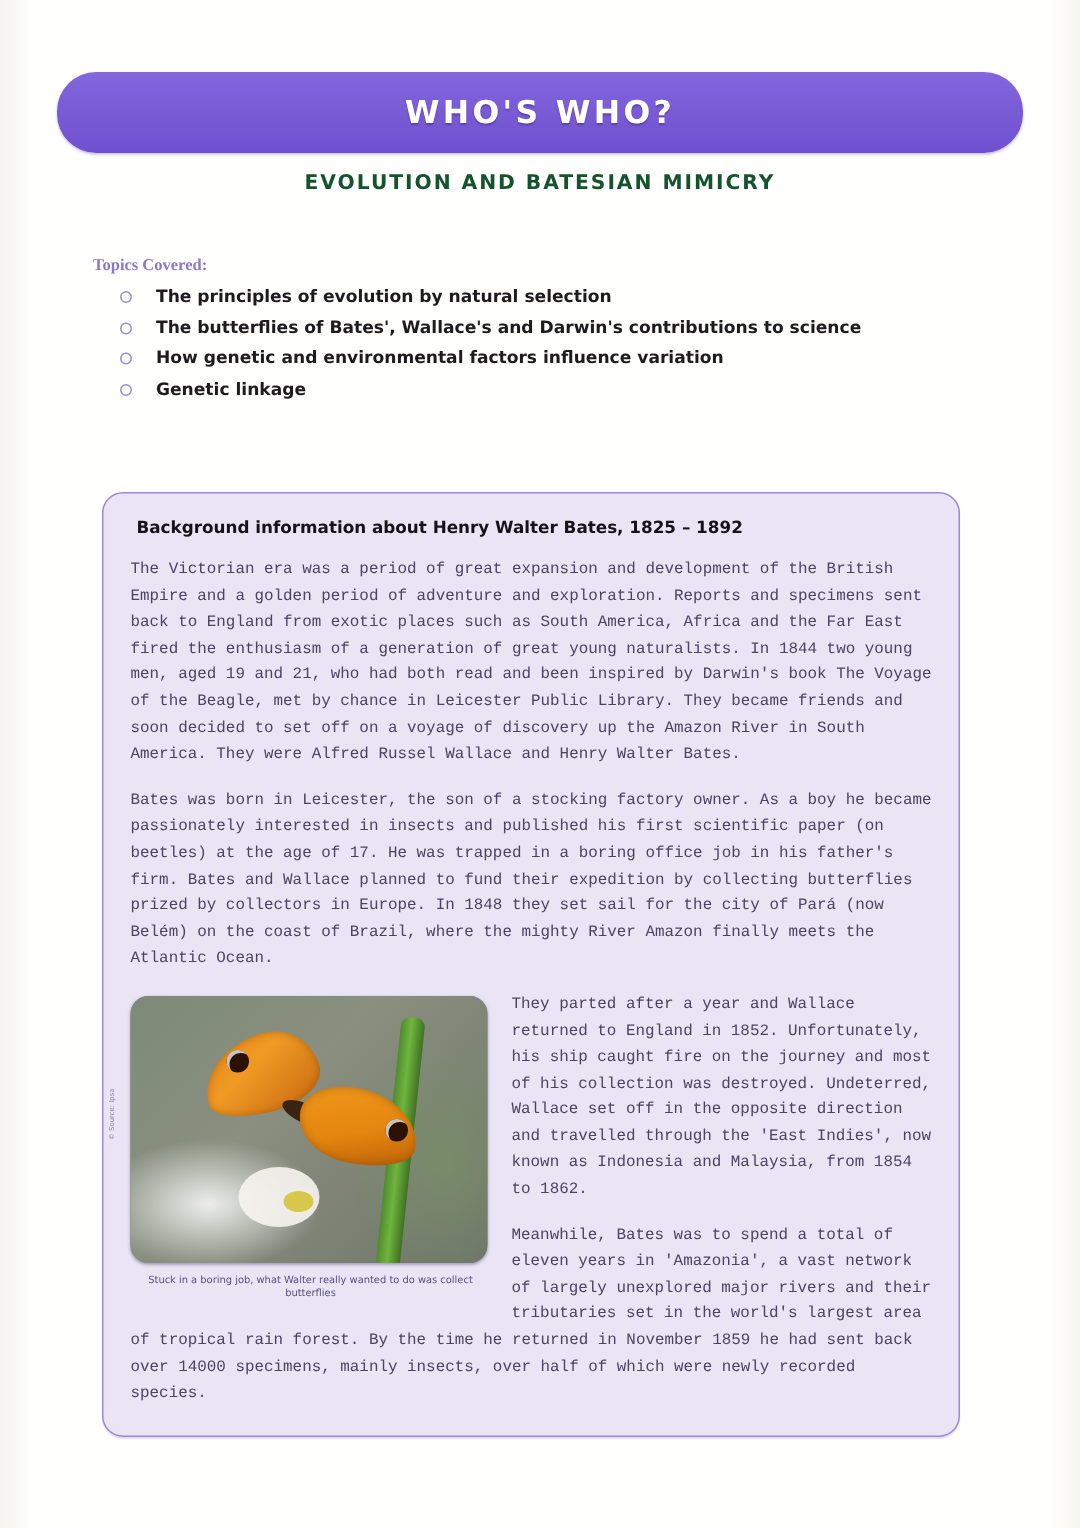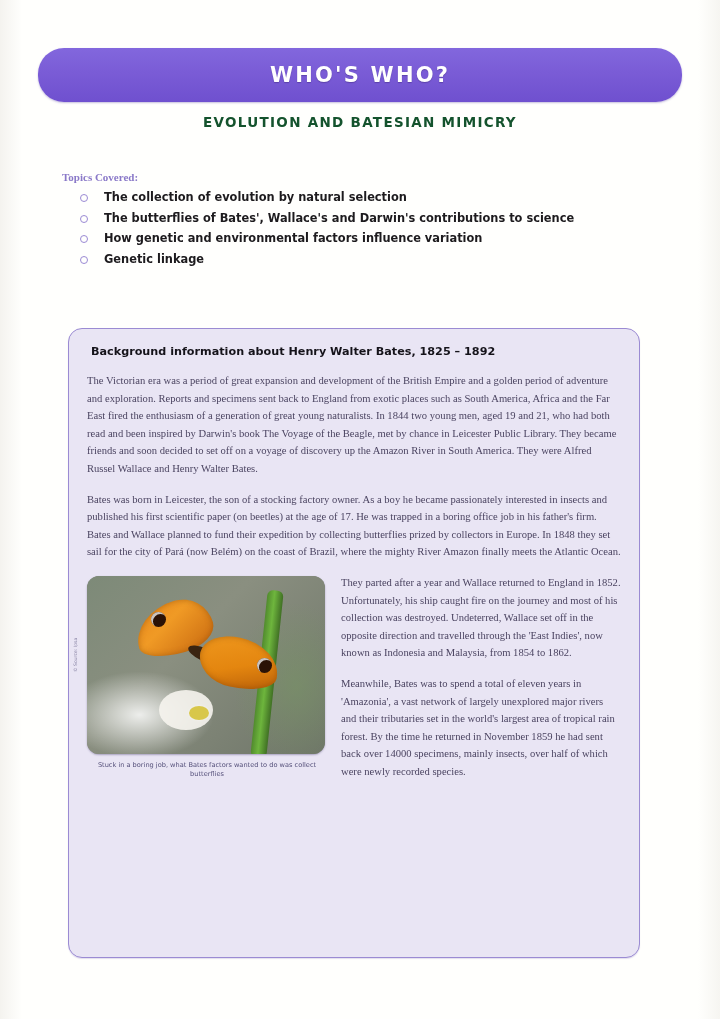--- a/index.html
+++ b/index.html
@@ -132,21 +132,21 @@
     color: #15131a;
     margin: 2px 0 14px 4px;
     font-family: "DejaVu Sans", sans-serif;
   }
   .para {
     font-size: 10.6px;
     line-height: 17.6px;
     color: #4b4461;
     text-align: left;
     margin: 0 0 13px 0;
-    font-family: Liberation Serif, serif;
+    font-family: Liberation Mono, monospace;
   }
 
   
   .media-row {
     position: relative;
     min-height: 215px;
   }
   .figure {
     float: left;
     width: 240px;
@@ -283,21 +283,21 @@
       <div class="banner-title">WHO'S WHO?</div>
     </div>
 
     <div class="subtitle">EVOLUTION AND BATESIAN MIMICRY</div>
 
     <div class="topics-label">Topics Covered:</div>
 
     <ul class="topics-list">
       <li>
         <span class="bullet"></span>
-        <span>The collection of evolution by natural selection</span>
+        <span>The principles of evolution by natural selection</span>
       </li>
       <li>
         <span class="bullet"></span>
         <span>The butterflies of Bates', Wallace's and Darwin's contributions to science</span>
       </li>
       <li>
         <span class="bullet"></span>
         <span>How genetic and environmental factors influence variation</span>
       </li>
       <li>
@@ -323,21 +323,21 @@
                 <span class="center"></span>
               </div>
               <div class="wing-left"></div>
               <div class="body-bfly"></div>
               <div class="wing-right"></div>
               <div class="eyespot a"></div>
               <div class="eyespot b"></div>
             </div>
           </div>
           <div class="sidecredit">© Source: Ipsa</div>
-          <div class="caption">Stuck in a boring job, what Bates factors wanted to do was collect butterflies</div>
+          <div class="caption">Stuck in a boring job, what Walter really wanted to do was collect butterflies</div>
         </div>
 
         <p class="para">They parted after a year and Wallace returned to England in 1852. Unfortunately, his ship caught fire on the journey and most of his collection was destroyed. Undeterred, Wallace set off in the opposite direction and travelled through the 'East Indies', now known as Indonesia and Malaysia, from 1854 to 1862.</p>
 
         <p class="para">Meanwhile, Bates was to spend a total of eleven years in 'Amazonia', a vast network of largely unexplored major rivers and their tributaries set in the world's largest area of tropical rain forest. By the time he returned in November 1859 he had sent back over 14000 specimens, mainly insects, over half of which were newly recorded species.</p>
       </div>
     </div>
 
   </div>
 </div>

